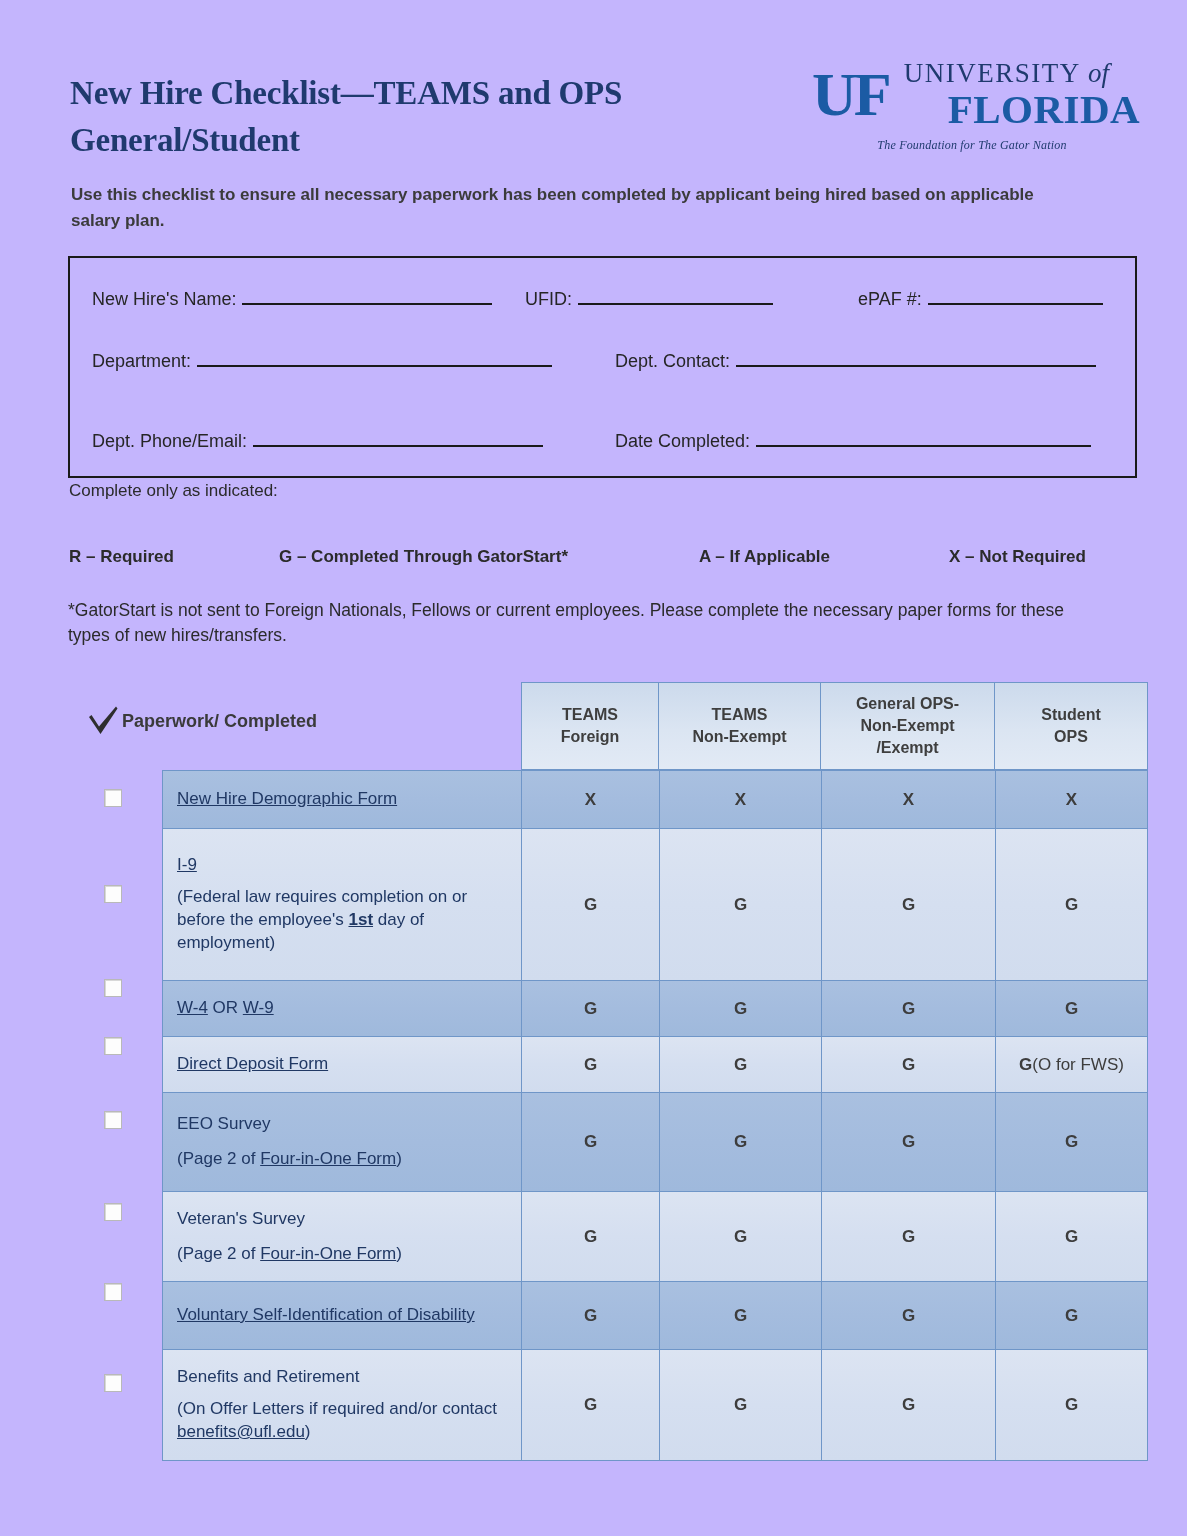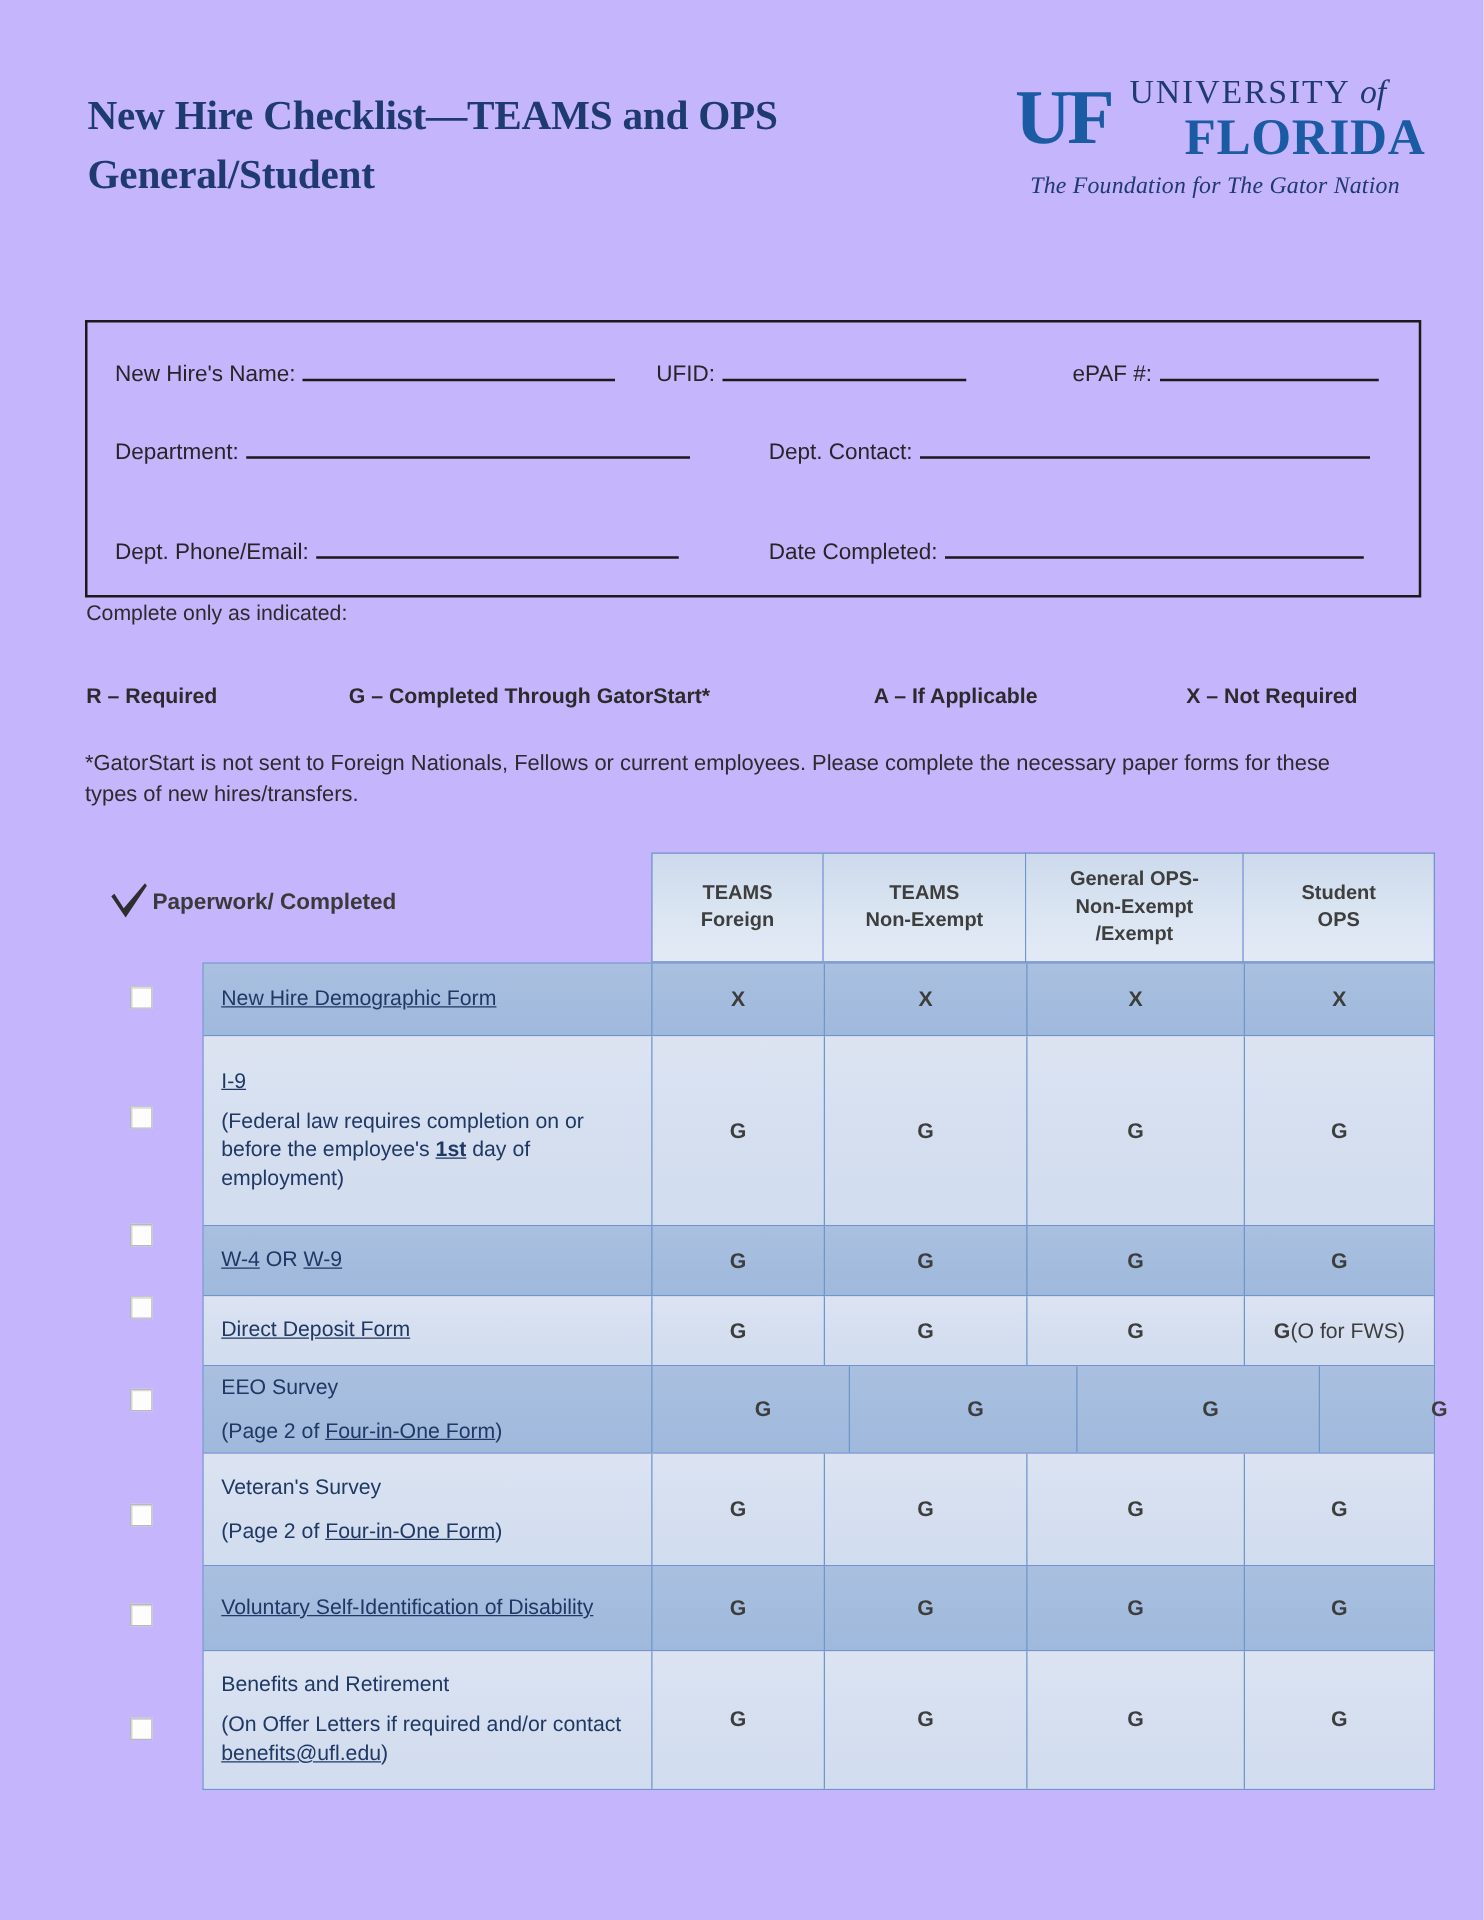--- a/index.html
+++ b/index.html
@@ -84,21 +84,21 @@
     font-weight: bold;
     font-size: 41px;
     line-height: 42px;
     color: #1b5ba4;
     letter-spacing: 0.5px;
     margin-left: 44px;
   }
   .uf-tagline {
     font-family: "Liberation Serif", serif;
     font-style: italic;
-    font-size: 19px;
+    font-size: 12px;
     color: #1f3a6e;
     margin-top: 5px;
     text-align: center;
     letter-spacing: 0.2px;
   }
 
   .intro {
     position: absolute;
     left: 71px;
     top: 182px;
@@ -327,20 +327,21 @@
       <div class="uf-mark">UF</div>
       <div class="uf-divider"></div>
       <div class="uf-words">
         <div class="uf-univ"><span>UNIVERSITY</span> <span class="of">of</span></div>
         <div class="uf-florida">FLORIDA</div>
       </div>
     </div>
     <div class="uf-tagline">The Foundation for The Gator Nation</div>
   </div>
 
+  <div class="intro">Use this checklist to ensure all necessary paperwork has been completed by applicant being hired based on applicable salary plan.</div>
 
   <div class="info-box">
     <div class="info-row r1" id="info-row-1">
         <div class="field" style="position: absolute; left: 22px;">
           <span class="lbl">New Hire's Name:</span>
           <span class="rule" style="width: 250px;"></span>
         </div>
         <div class="field" style="position: absolute; left: 455px;">
           <span class="lbl">UFID:</span>
           <span class="rule" style="width: 195px;"></span>
@@ -509,21 +510,21 @@
             <span>G</span>
           </div>
           <div class="cell-val v2">
             <span>G</span>
           </div>
           <div class="cell-val v3">
             <span>G</span>
             <span class="fws"> (O for FWS)</span>
           </div>
         </div>
-        <div class="row dark" style="height: 70px; gap: 20px;">
+        <div class="row dark" style="height: 99px;">
           <div class="cell-name">
             <div class="name-main">EEO Survey</div>
             <div class="name-sub"><span>(Page 2 of </span><span class="lnk">Four-in-One Form</span><span>)</span></div>
           </div>
           <div class="cell-val v0">
             <span>G</span>
           </div>
           <div class="cell-val v1">
             <span>G</span>
           </div>

